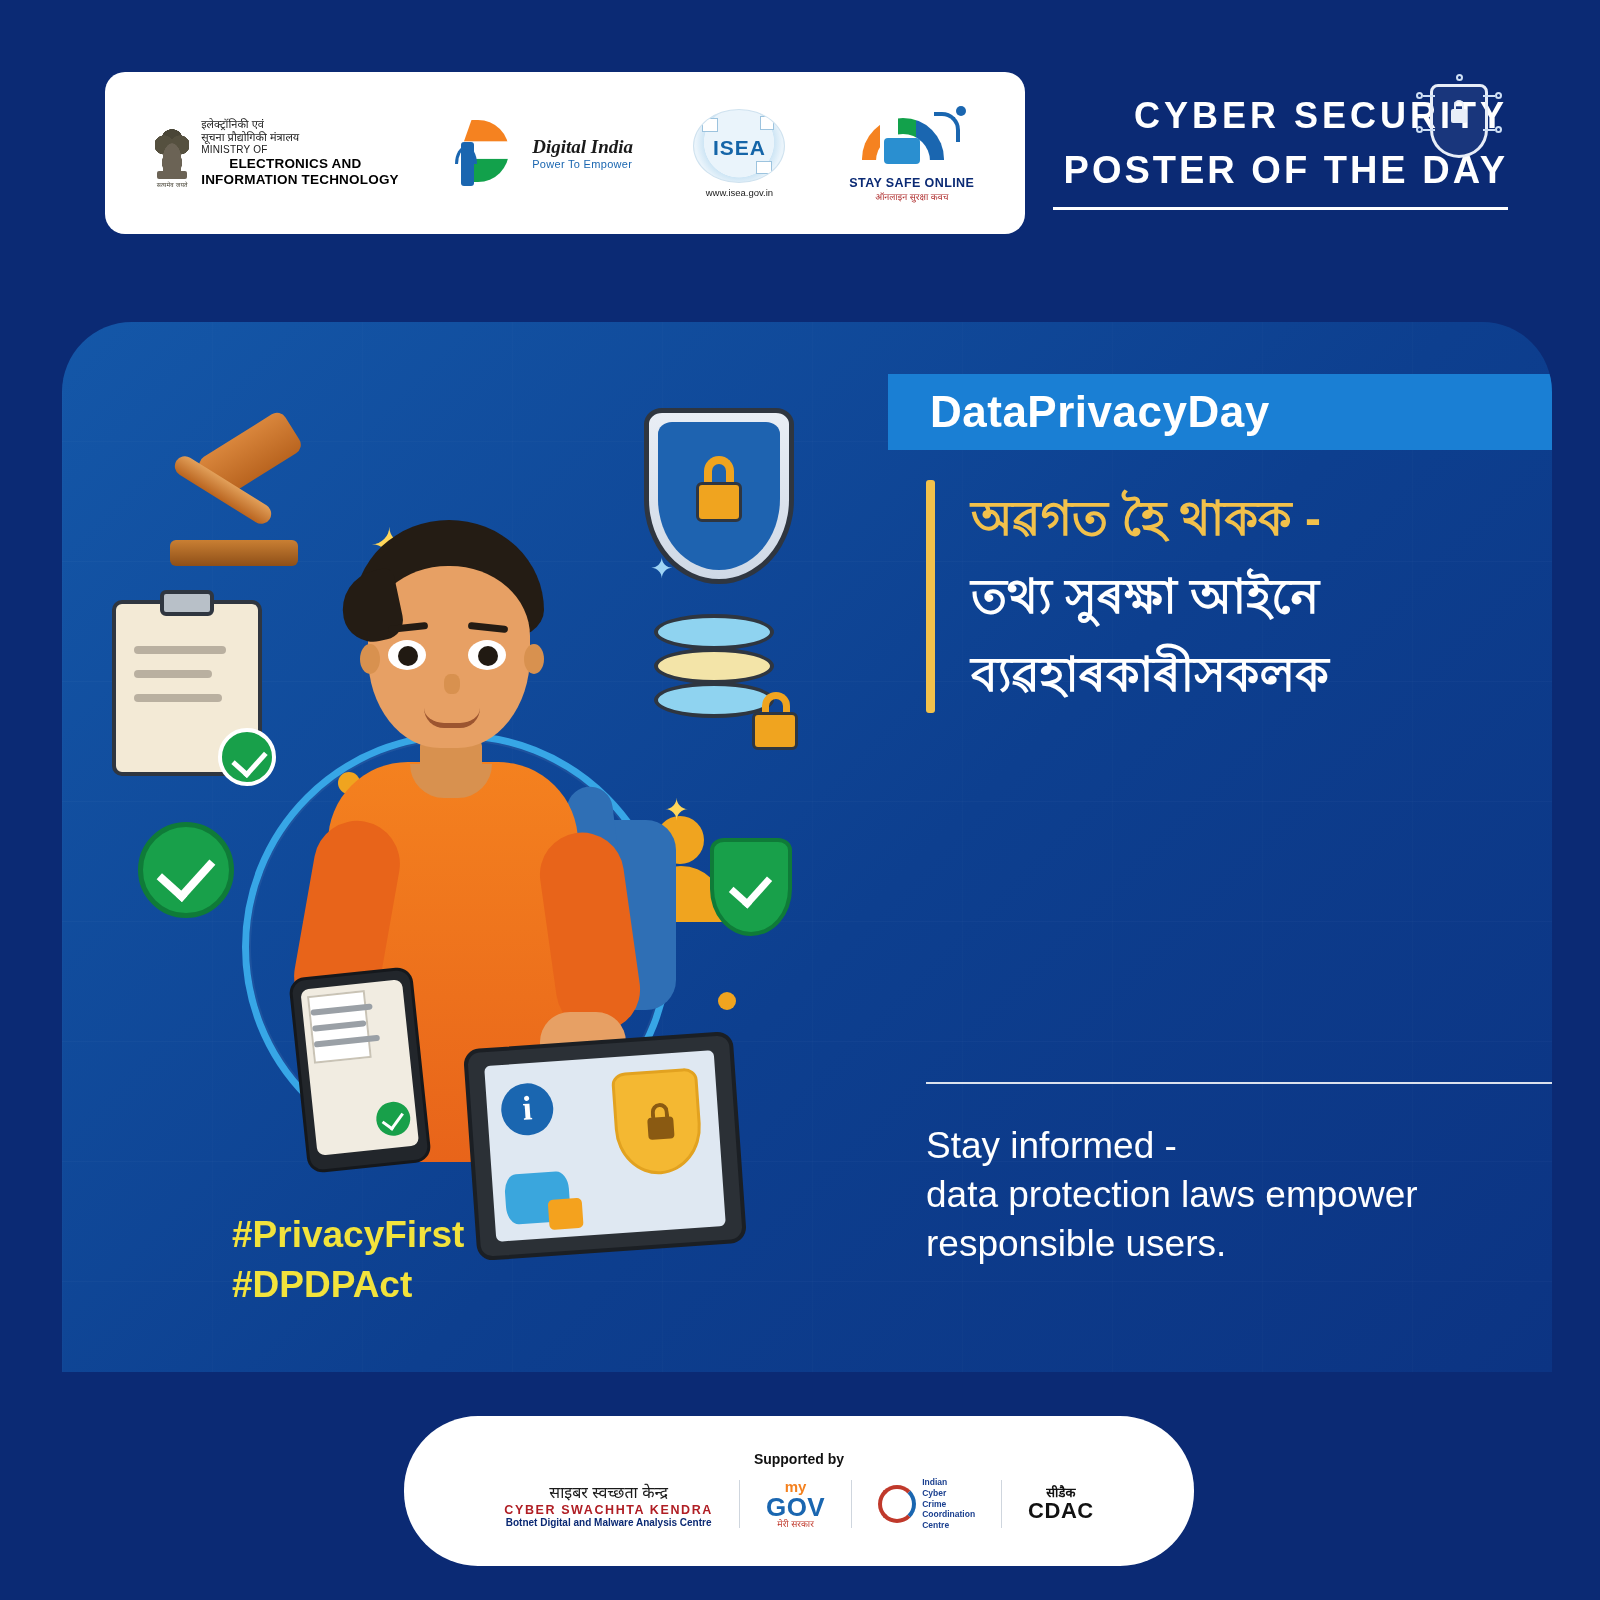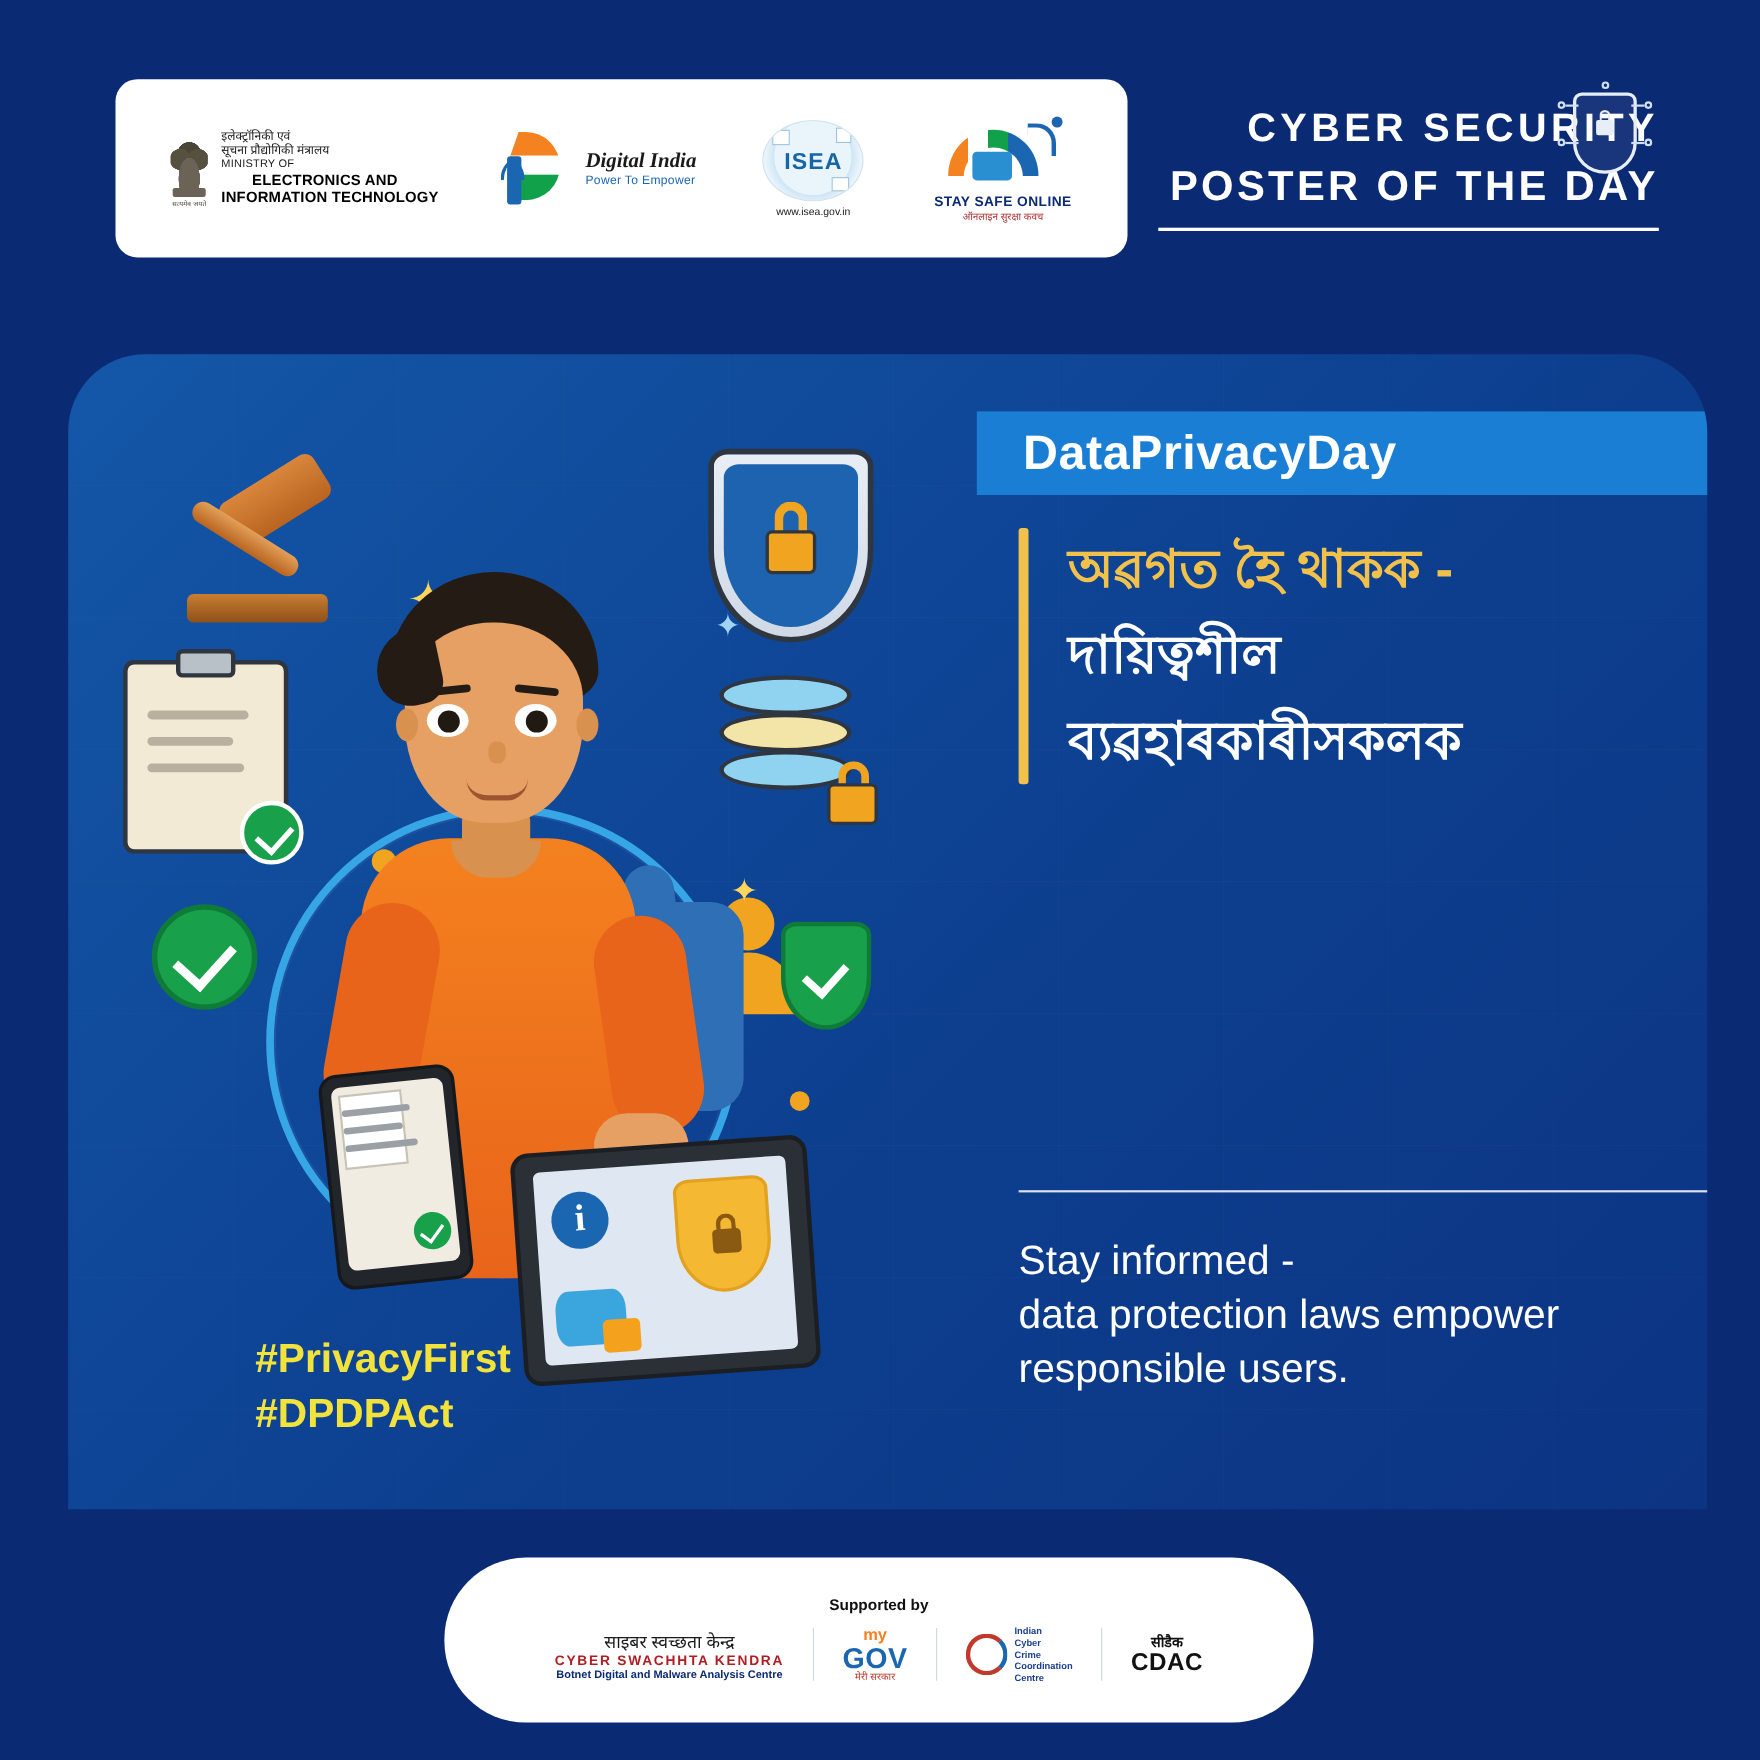--- a/index.html
+++ b/index.html
@@ -606,21 +606,21 @@
 
     <div class="main-right">
       <div class="tag-band">
         <div class="txt">DataPrivacyDay</div>
       </div>
 
       <div class="headline-wrap">
         <div class="yellow-bar"></div>
         <div class="headline">
           <div class="ln hl">অৱগত হৈ থাকক -</div>
-          <div class="ln">দায়িত্বশীল</div>
+          <div class="ln">তথ্য সুৰক্ষা আইনে</div>
           <div class="ln">ব্যৱহাৰকাৰীসকলক</div>
         </div>
       </div>
 
       <div class="divider"></div>
 
       <div class="sub-en">
         <div>Stay informed -</div>
         <div>data protection laws empower</div>
         <div>responsible users.</div>

